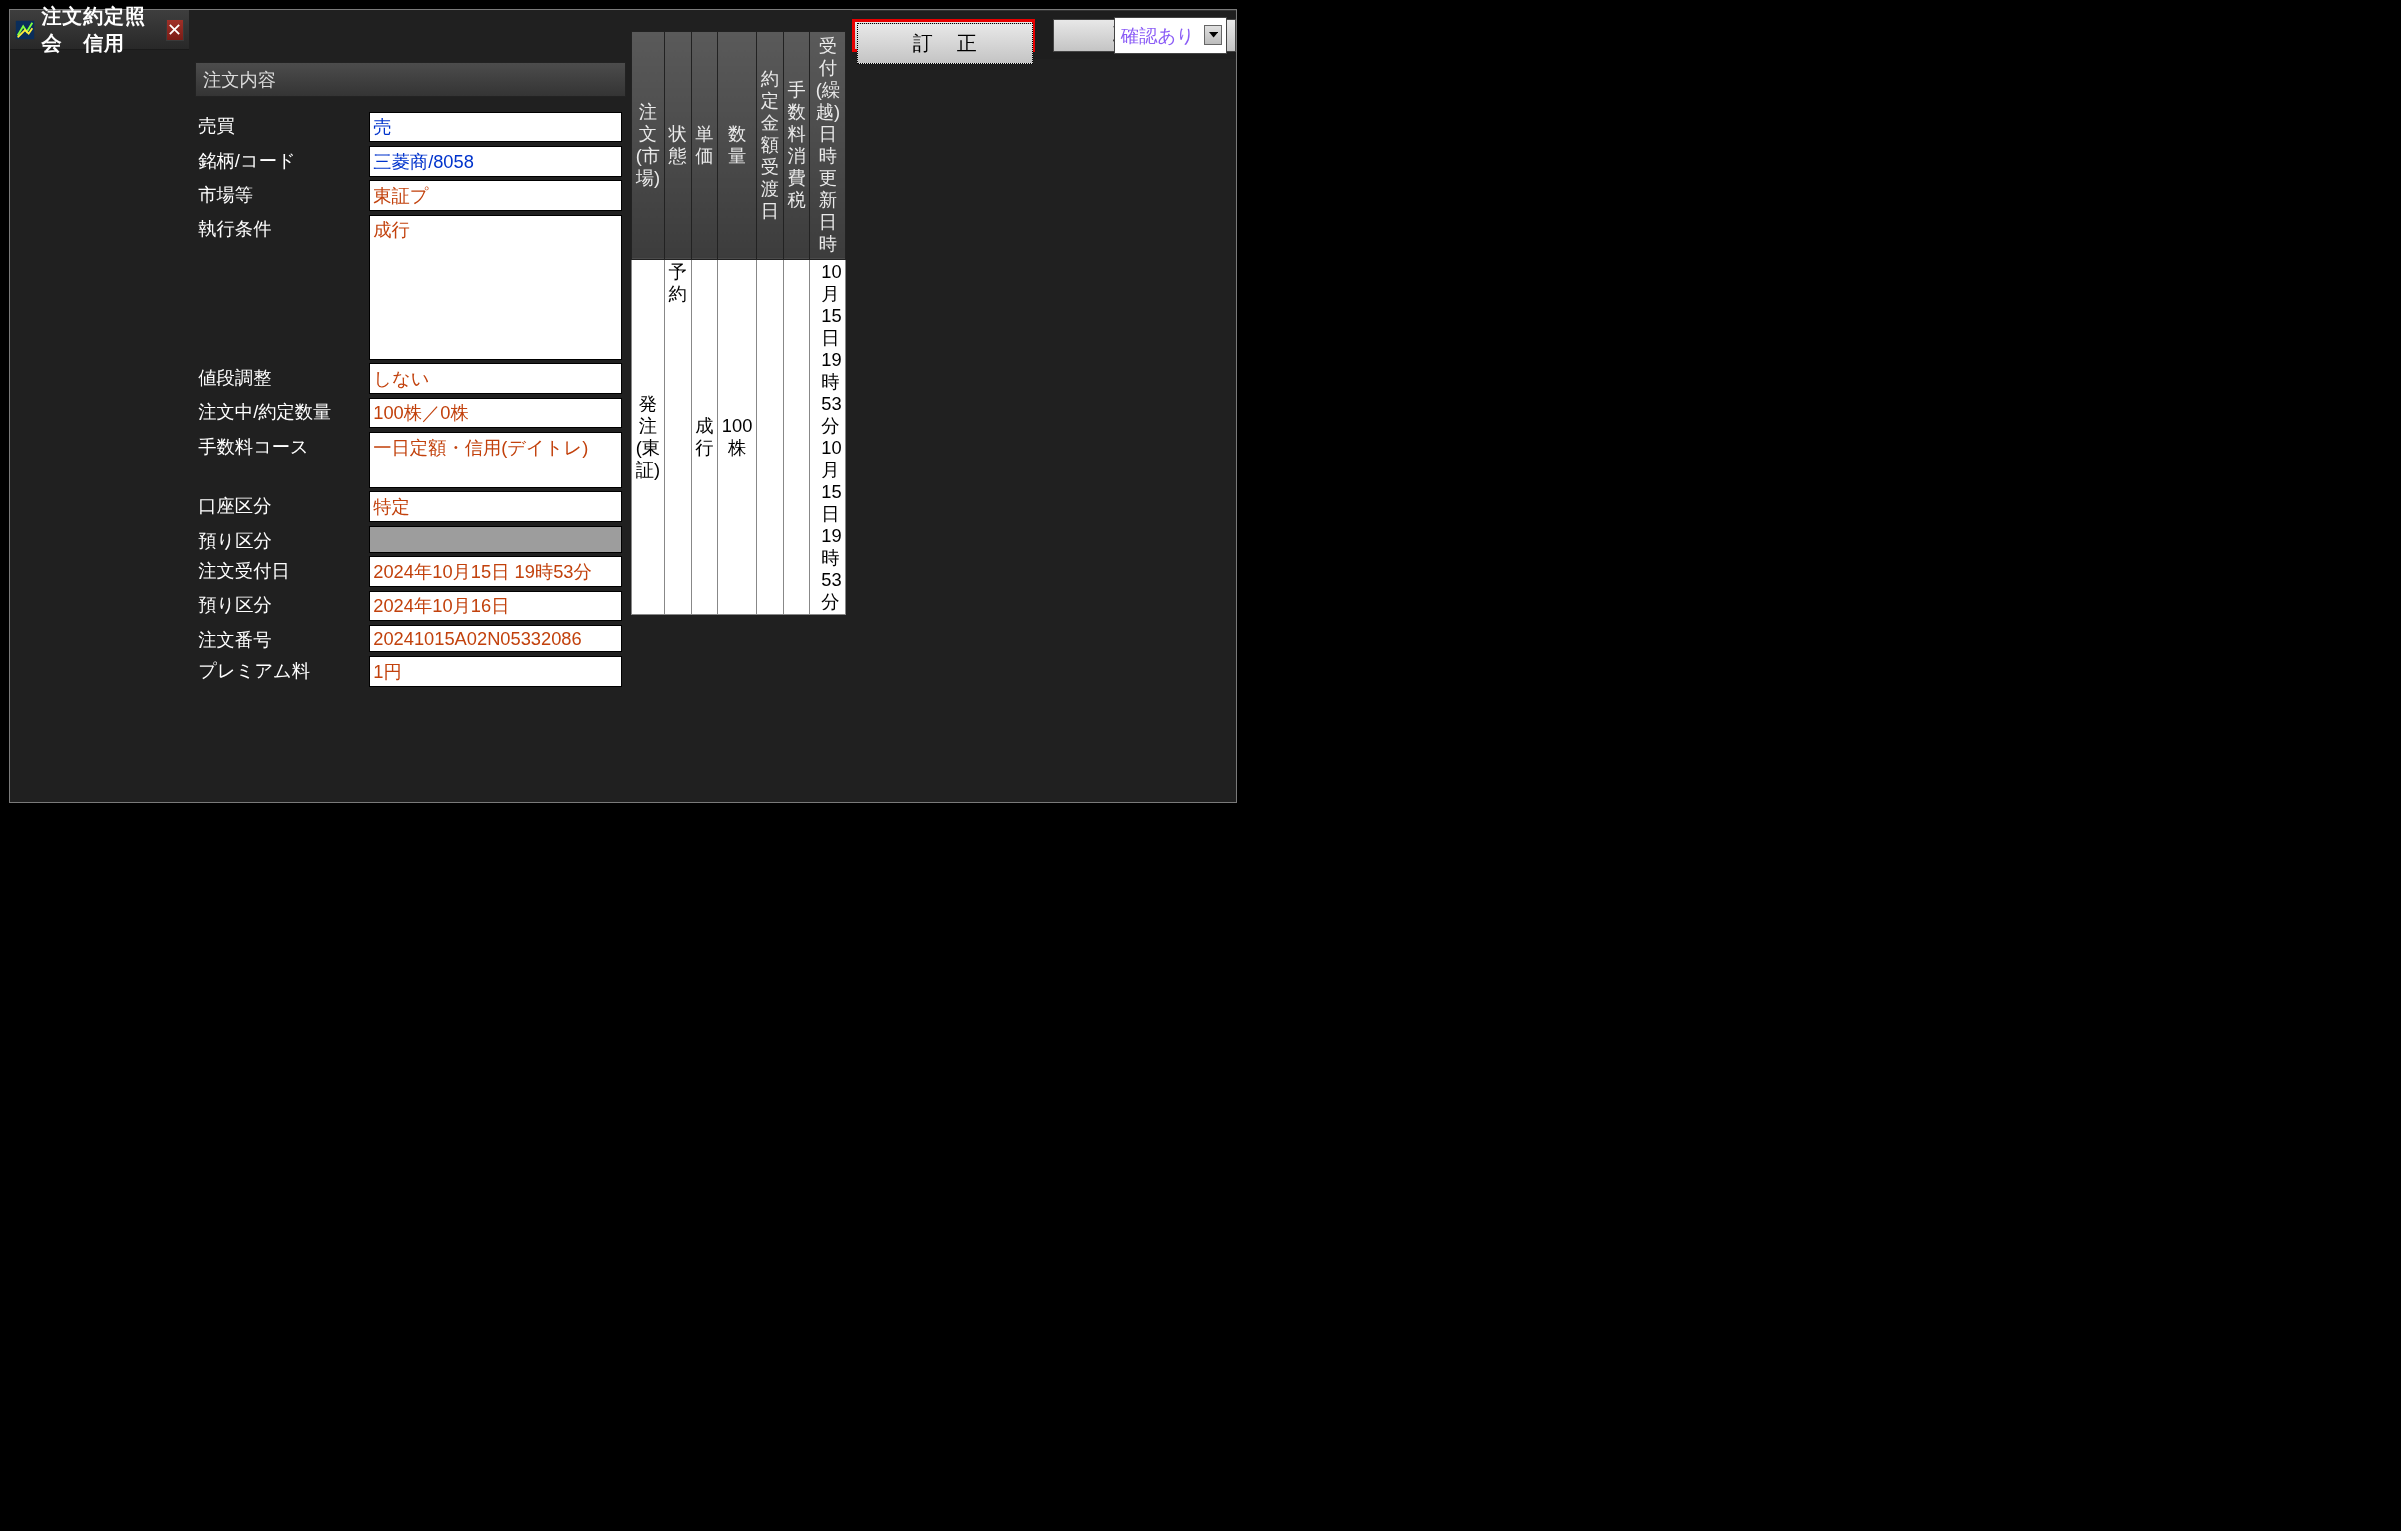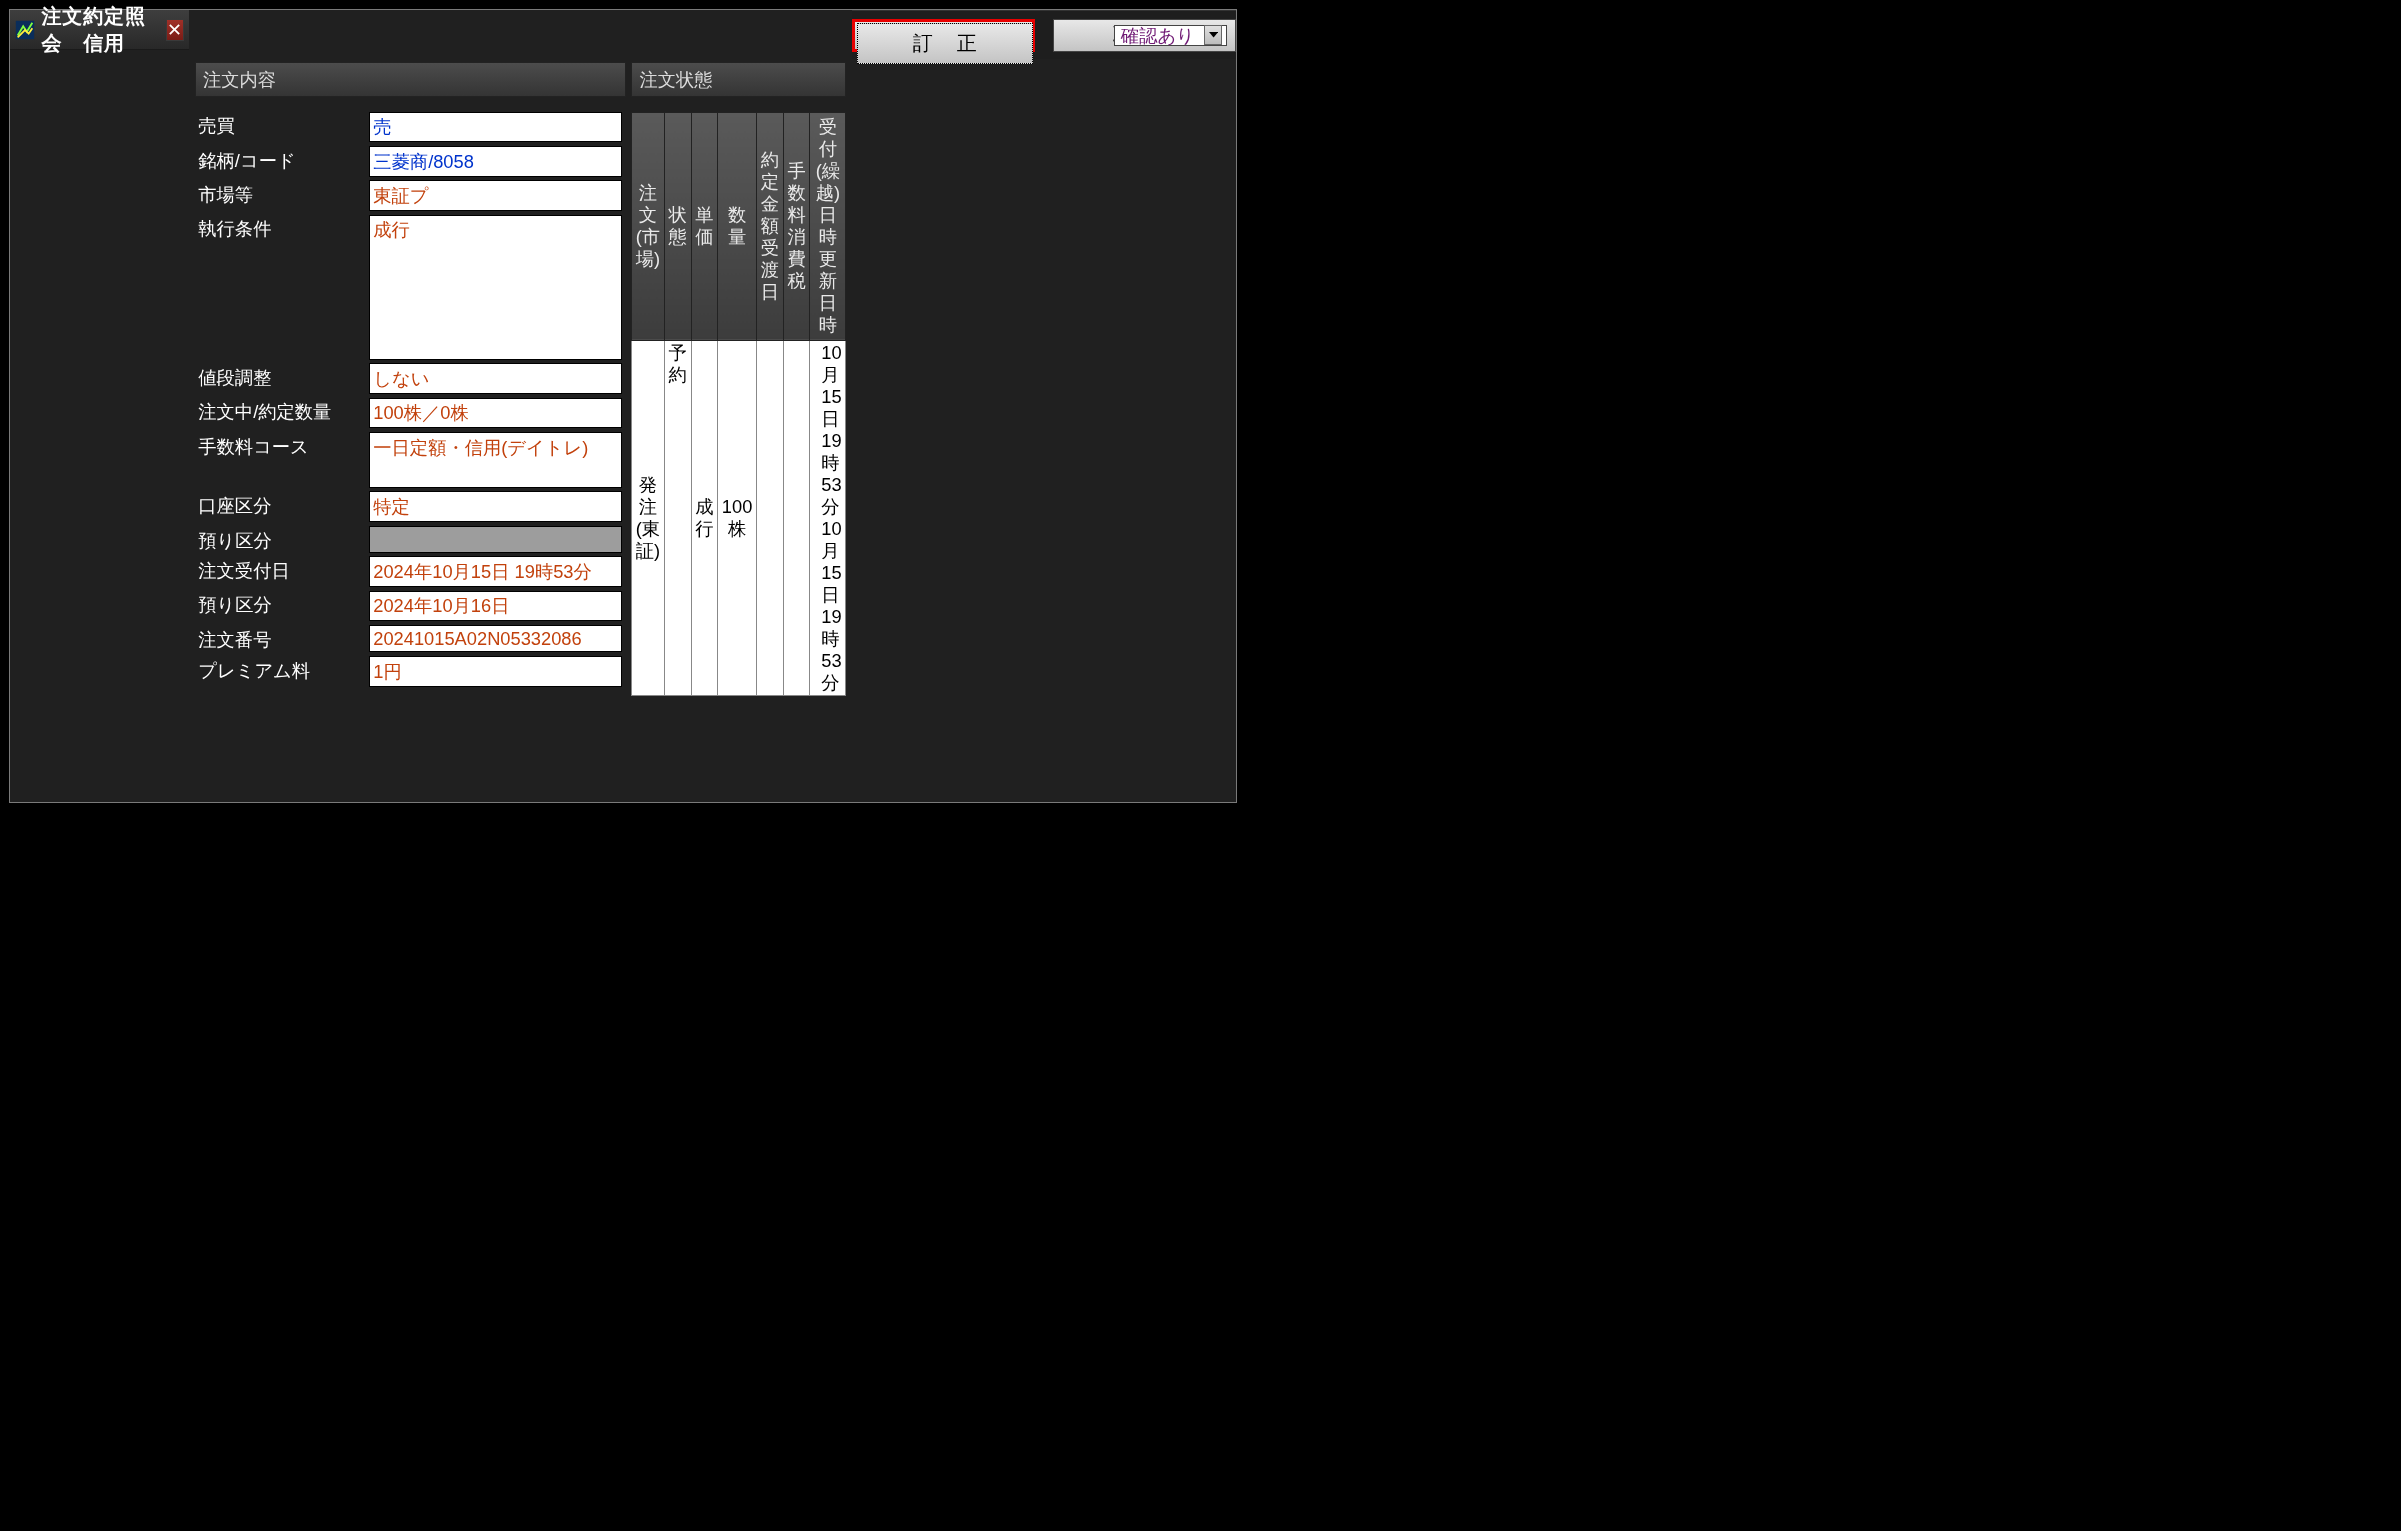--- a/index.html
+++ b/index.html
@@ -156,23 +156,23 @@
     border: 3.7px solid #e80000;
     padding: 1.8px;
     display: inline-block;
   }
   .btn.primary {
     border: 0.9px dotted #000;
   }
   .combo {
     position: absolute;
     right: 9.2px;
-    height: 21px;
+    height: 37px;
     background: #fff;
-    color: #701a75;
+    color: #8b5cf6;
     border: 0.9px solid #444;
     display: flex;
     align-items: center;
     padding: 0 3.7px 0 5.5px;
     gap: 9.2px;
     cursor: pointer;
     font-size: 18.3px;
   }
   .combo .caret {
     width: 18.3px; height: 20px;
@@ -259,21 +259,20 @@
           <div class="value">20241015A02N05332086</div>
         </div>
         <div class="row">
           <div class="label">プレミアム料</div>
           <div class="value">1円</div>
         </div>
       </div>
     </div>
 
     <div class="panel right">
-      <div class="panel-header">注文状態</div>
       <div class="panel-body">
         <table class="tbl">
           <colgroup>
             <col style="width:64px">
               <col style="width:57px">
               <col style="width:92px">
             <col style="width:73px">
               <col style="width:110px">
               <col style="width:82px">
               <col>

